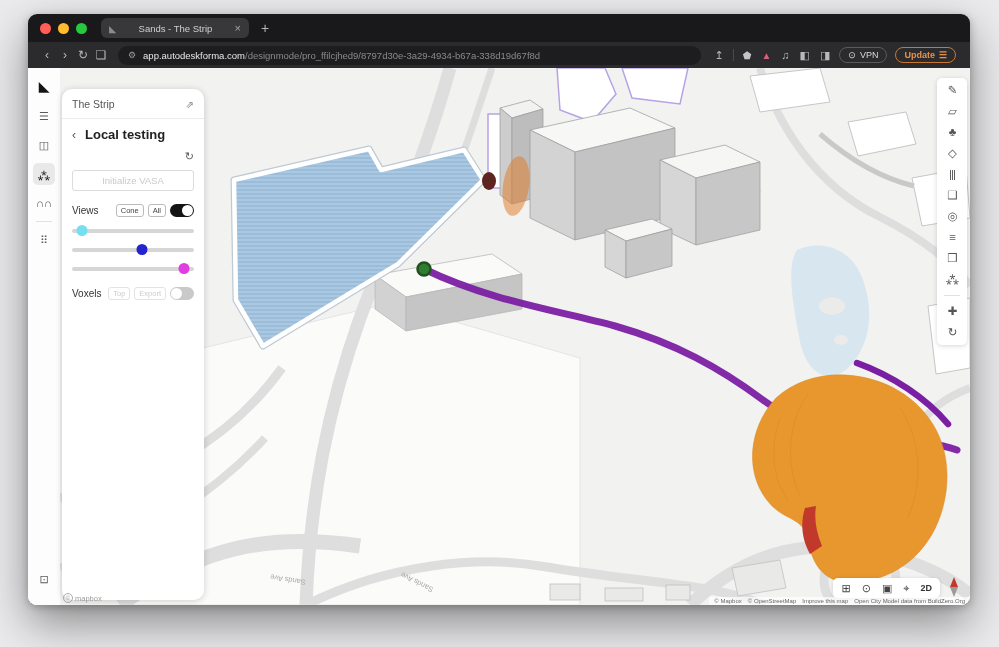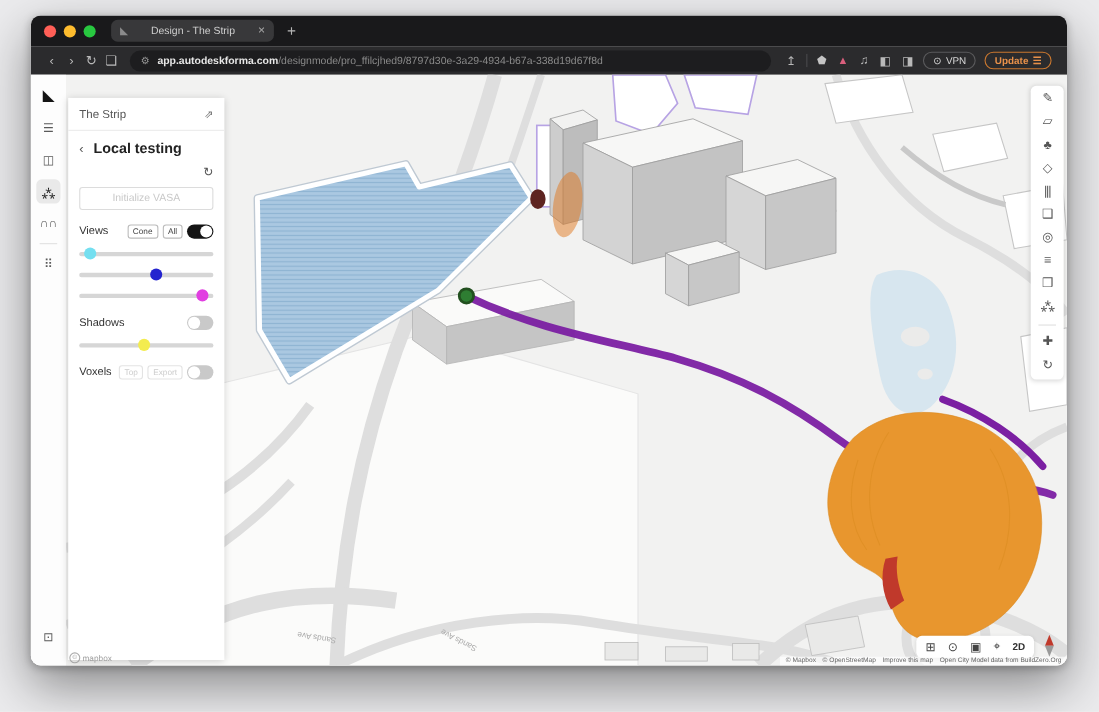--- a/index.html
+++ b/index.html
@@ -19,21 +19,21 @@
   .tab-title{flex:1;text-align:center;white-space:nowrap;overflow:hidden;}
   .tab-close{color:#a5a5a5;font-size:11px;}
   .newtab{color:#b5b5b5;font-size:14px;margin-left:12px;}
   .fav{opacity:.55}
   .toolbar{height:26px;background:#2b2b2d;display:flex;align-items:center;padding:0 10px;}
   .nav-btn{width:18px;text-align:center;color:#b9b9b9;font-size:12px;}
   .urlpill{flex:1;height:19px;background:#1d1d1f;border-radius:10px;display:flex;
            align-items:center;padding:0 10px;margin:0 8px;font-size:9.5px;
            white-space:nowrap;overflow:hidden;}
   .tune{color:#9a9a9a;margin-right:7px;font-size:9px;}
-  .url-domain{color:#e8e8e8;font-weight:bold;}
+  .url-domain{color:#e8e8e8;font-weight:normal;}
   .url-path{color:#8a8a8a;}
   .act{color:#b9b9b9;font-size:11px;margin:0 5px;display:flex;align-items:center;}
   .sep{width:1px;height:12px;background:#4a4a4c;margin:0 4px;}
   .tri{color:#d95f7d;font-size:10px;}
   .shield{color:#c4c4c4;font-size:10px;}
   .pill{display:flex;align-items:center;gap:4px;border-radius:9px;font-size:9px;
         padding:2px 8px;margin:0 4px;}
   .vpn{border:1px solid #5a5a5c;color:#d8d8d8;}
   .update{border:1px solid #c9772f;color:#e8914a;font-weight:bold;}
 
@@ -44,21 +44,21 @@
             justify-content:center;color:#5a5a5a;font-size:11px;border-radius:5px;}
   .rail-btn.logo{color:#141414;font-size:13px;font-weight:bold;}
   .rail-btn.active{background:#e9e9e9;color:#1a1a1a;}
   .rail-div{width:16px;height:1px;background:#e2e2e2;margin:6px auto;}
   .rail-bottom{position:absolute;bottom:8px;left:0;width:32px;}
   .map-wrap{position:absolute;left:32px;top:0;right:0;bottom:0;}
   .map-wrap svg{display:block;width:100%;height:100%;}
 
   
   .panel{position:absolute;left:34px;top:21px;width:142px;height:511px;background:#fff;
-         border-radius:0;box-shadow:0 1px 7px rgba(0,0,0,.18);z-index:5;
+         border-radius:10px;box-shadow:0 1px 7px rgba(0,0,0,.18);z-index:5;
          padding:9px 10px;box-sizing:border-box;}
   .p-title-row{display:flex;justify-content:space-between;align-items:center;
                color:#555;font-size:10.5px;}
   .p-share{color:#777;font-size:10px;}
   .p-hr{height:1px;background:#ececec;margin:8px -10px;}
   .p-sub-row{display:flex;align-items:center;gap:9px;margin-top:2px;}
   .p-back{color:#555;font-size:12px;}
   .p-sub{font-weight:bold;font-size:13px;color:#222;}
   .p-refresh{text-align:right;color:#555;font-size:11px;margin-top:8px;}
   .vasa{margin:7px 0 2px;border:1px solid #dcdcdc;border-radius:3px;text-align:center;
@@ -114,21 +114,21 @@
 <div class="window">
 
   <div class="tabbar">
     <div class="lights">
       <span class="light l-red"></span>
       <span class="light l-yel"></span>
       <span class="light l-grn"></span>
     </div>
     <div class="tab">
       <span class="fav">◣</span>
-      <span class="tab-title">Design - The Strip</span>
+      <span class="tab-title">Sands - The Strip</span>
       <span class="tab-close">×</span>
     </div>
     <span class="newtab">+</span>
   </div>
 
   <div class="toolbar">
     <span class="nav-btn">‹</span>
     <span class="nav-btn">›</span>
     <span class="nav-btn">↻</span>
     <span class="nav-btn">❏</span>
@@ -324,34 +324,20 @@
               <div class="track"></div>
               <div class="knob2" style="left: 57%; background: rgb(36, 36, 207);"></div>
             </div>
             <div class="slider">
               <div class="track"></div>
               <div class="knob2" style="left: 92%; background: rgb(225, 62, 225);"></div>
             </div>
           </div>
           <div class="psec">
             <div class="phead">
-              <span class="plab">Shadows</span>
-              <span class="pright">
-                <span class="toggle off">
-                  <span class="knob"></span>
-                </span>
-              </span>
-            </div>
-            <div class="slider">
-              <div class="track"></div>
-              <div class="knob2" style="left: 48%; background: rgb(243, 236, 79);"></div>
-            </div>
-          </div>
-          <div class="psec">
-            <div class="phead">
               <span class="plab">Voxels</span>
               <span class="pright">
                 <span class="chip dis">Top</span>
                 <span class="chip dis">Export</span>
                 <span class="toggle off">
                   <span class="knob"></span>
                 </span>
               </span>
             </div>
           </div>

